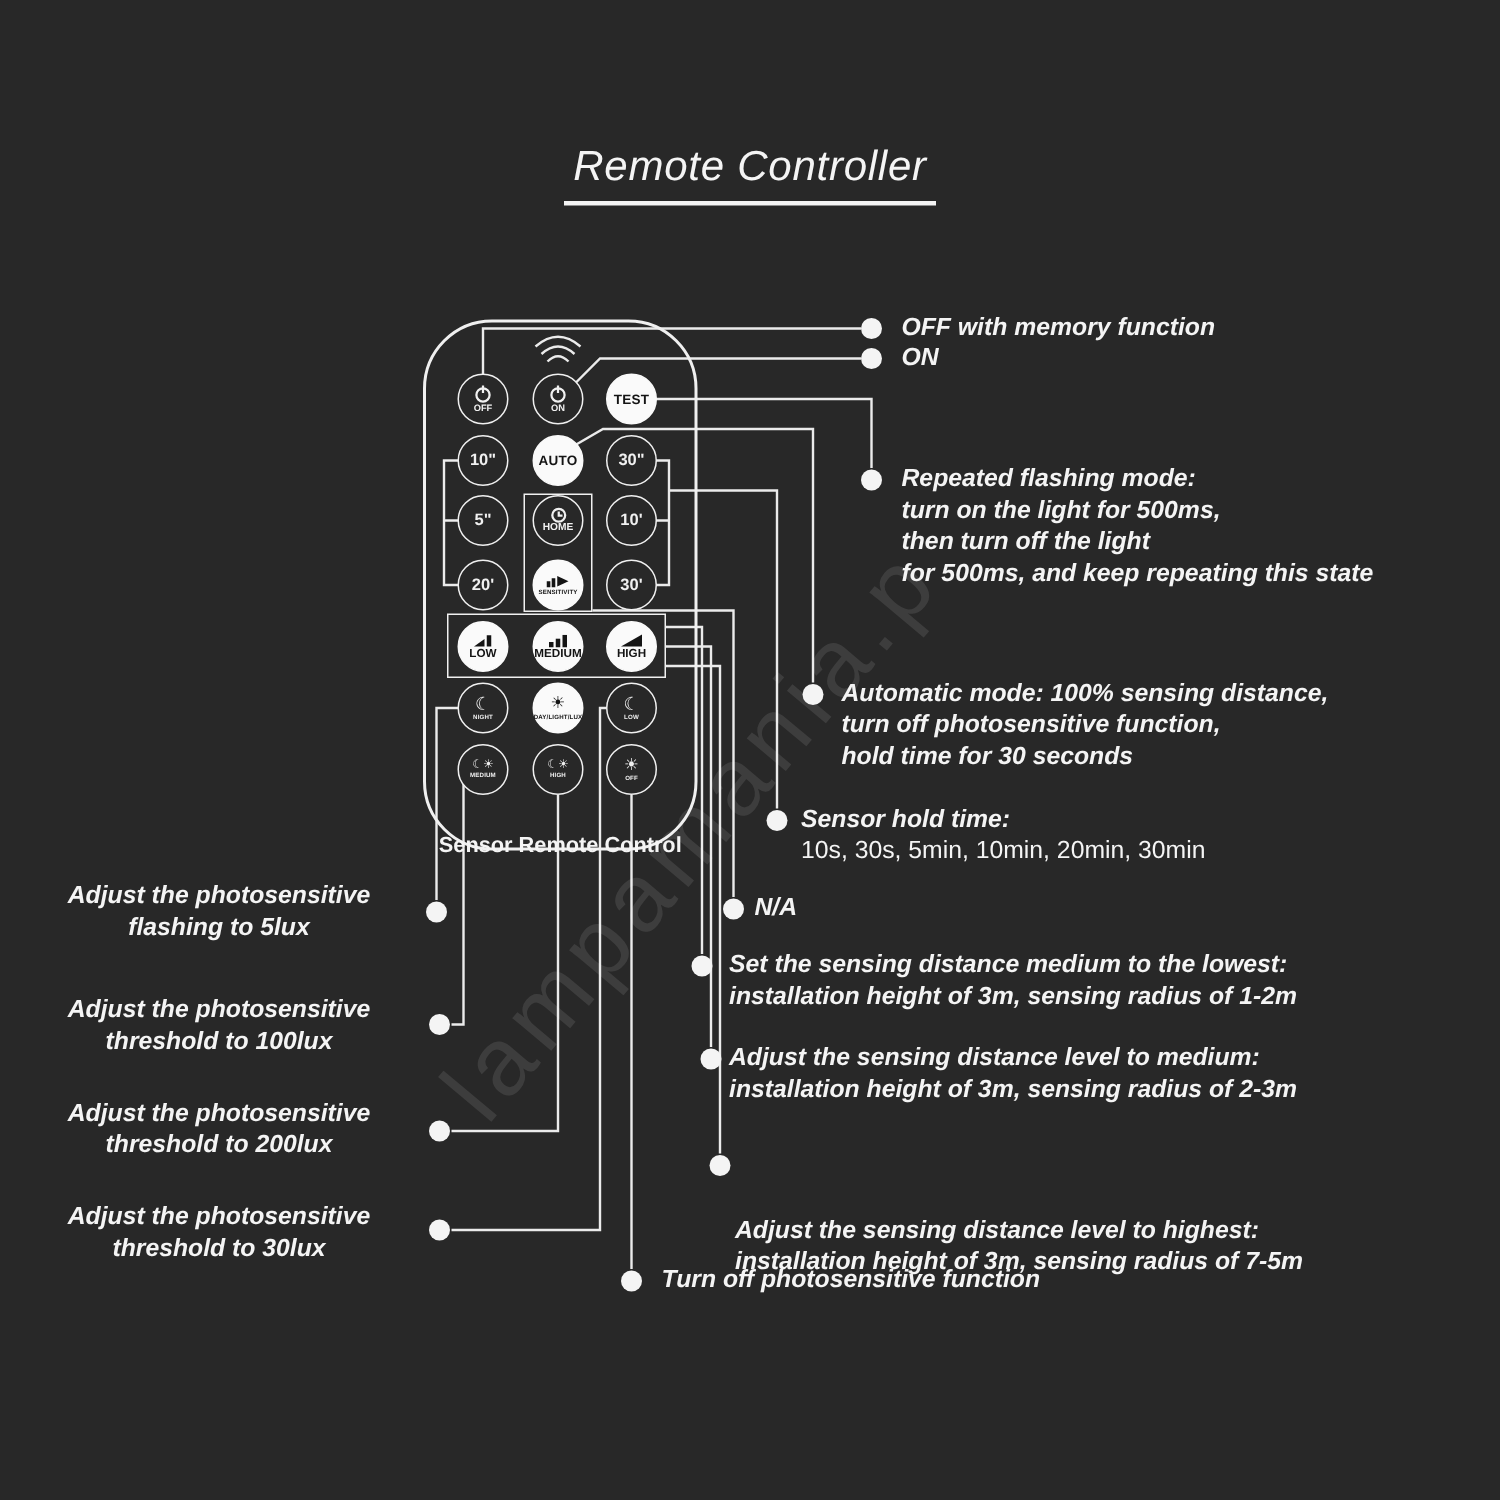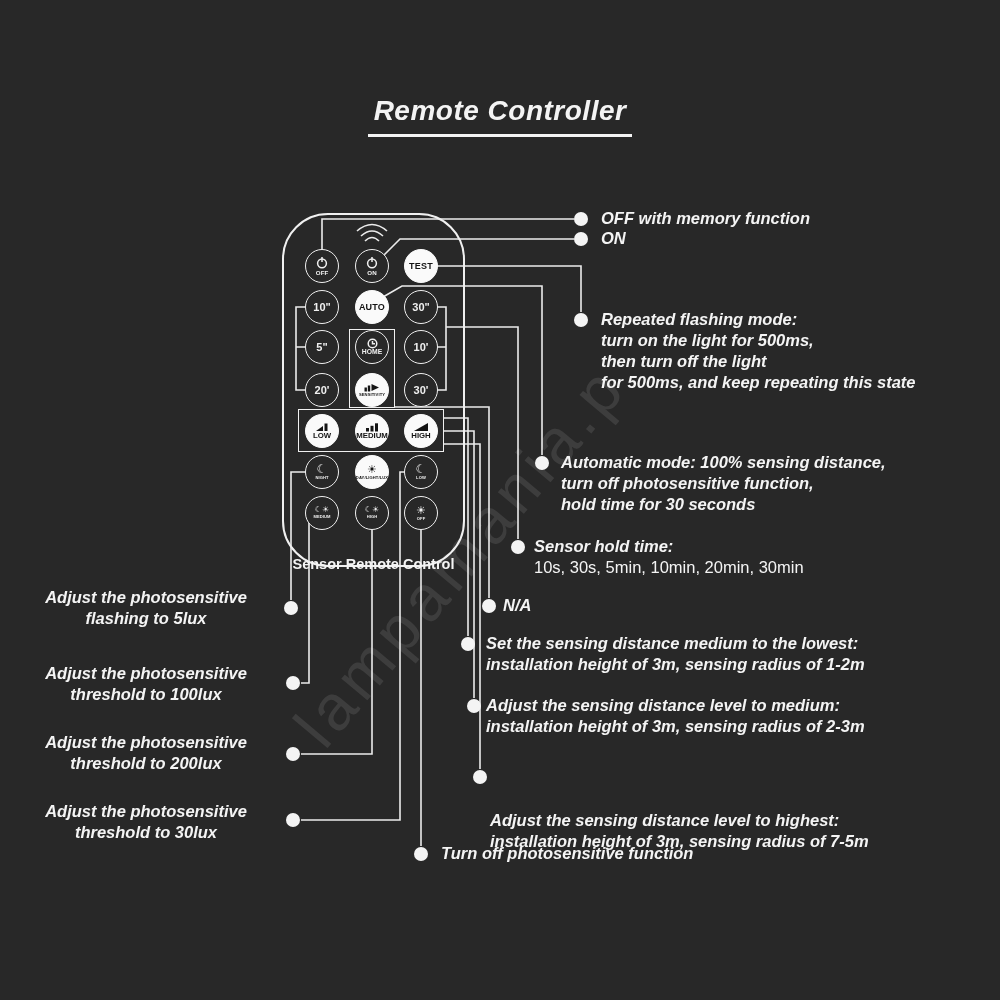--- a/index.html
+++ b/index.html
@@ -1,20 +1,20 @@
 <!DOCTYPE html>
 <html><head>
 <meta charset="utf-8">
 <style>
   html,body{margin:0;padding:0;background:#282828;}
   .stage{position:relative;width:1000px;height:1000px;background:#282828;overflow:hidden;
          font-family:"Liberation Sans",sans-serif;color:#f4f4f4;}
   .wires{position:absolute;left:0;top:0;pointer-events:none;}
   .title-wrap{position:absolute;left:0;top:95px;width:1000px;text-align:center;}
-  .title{display:inline-block;font-size:28px;font-weight:bold;font-style:italic;
+  .title{display:inline-block;font-size:28px;font-weight:normal;font-style:italic;
          border-bottom:3px solid #f4f4f4;padding:0 6px 7px 6px;letter-spacing:.5px;}
   .watermark{position:absolute;left:308px;top:700px;transform:rotate(-50deg);transform-origin:0 50%;
              font-size:64px;letter-spacing:6px;color:rgba(255,255,255,.10);white-space:nowrap;
              font-weight:400;pointer-events:none;}
   .remote{position:absolute;left:282px;top:213px;width:183px;height:354px;
           border:2px solid #f0f0f0;border-radius:46px;box-sizing:border-box;}
   .grect{position:absolute;border:1.6px solid #f0f0f0;box-sizing:border-box;}
   .remote-label{position:absolute;left:282px;top:541px;width:183px;text-align:center;
                 font-size:14.5px;font-weight:bold;margin-top:15px;}
   .btn{position:absolute;width:34px;height:34px;border:1.8px solid #f0f0f0;border-radius:50%;

